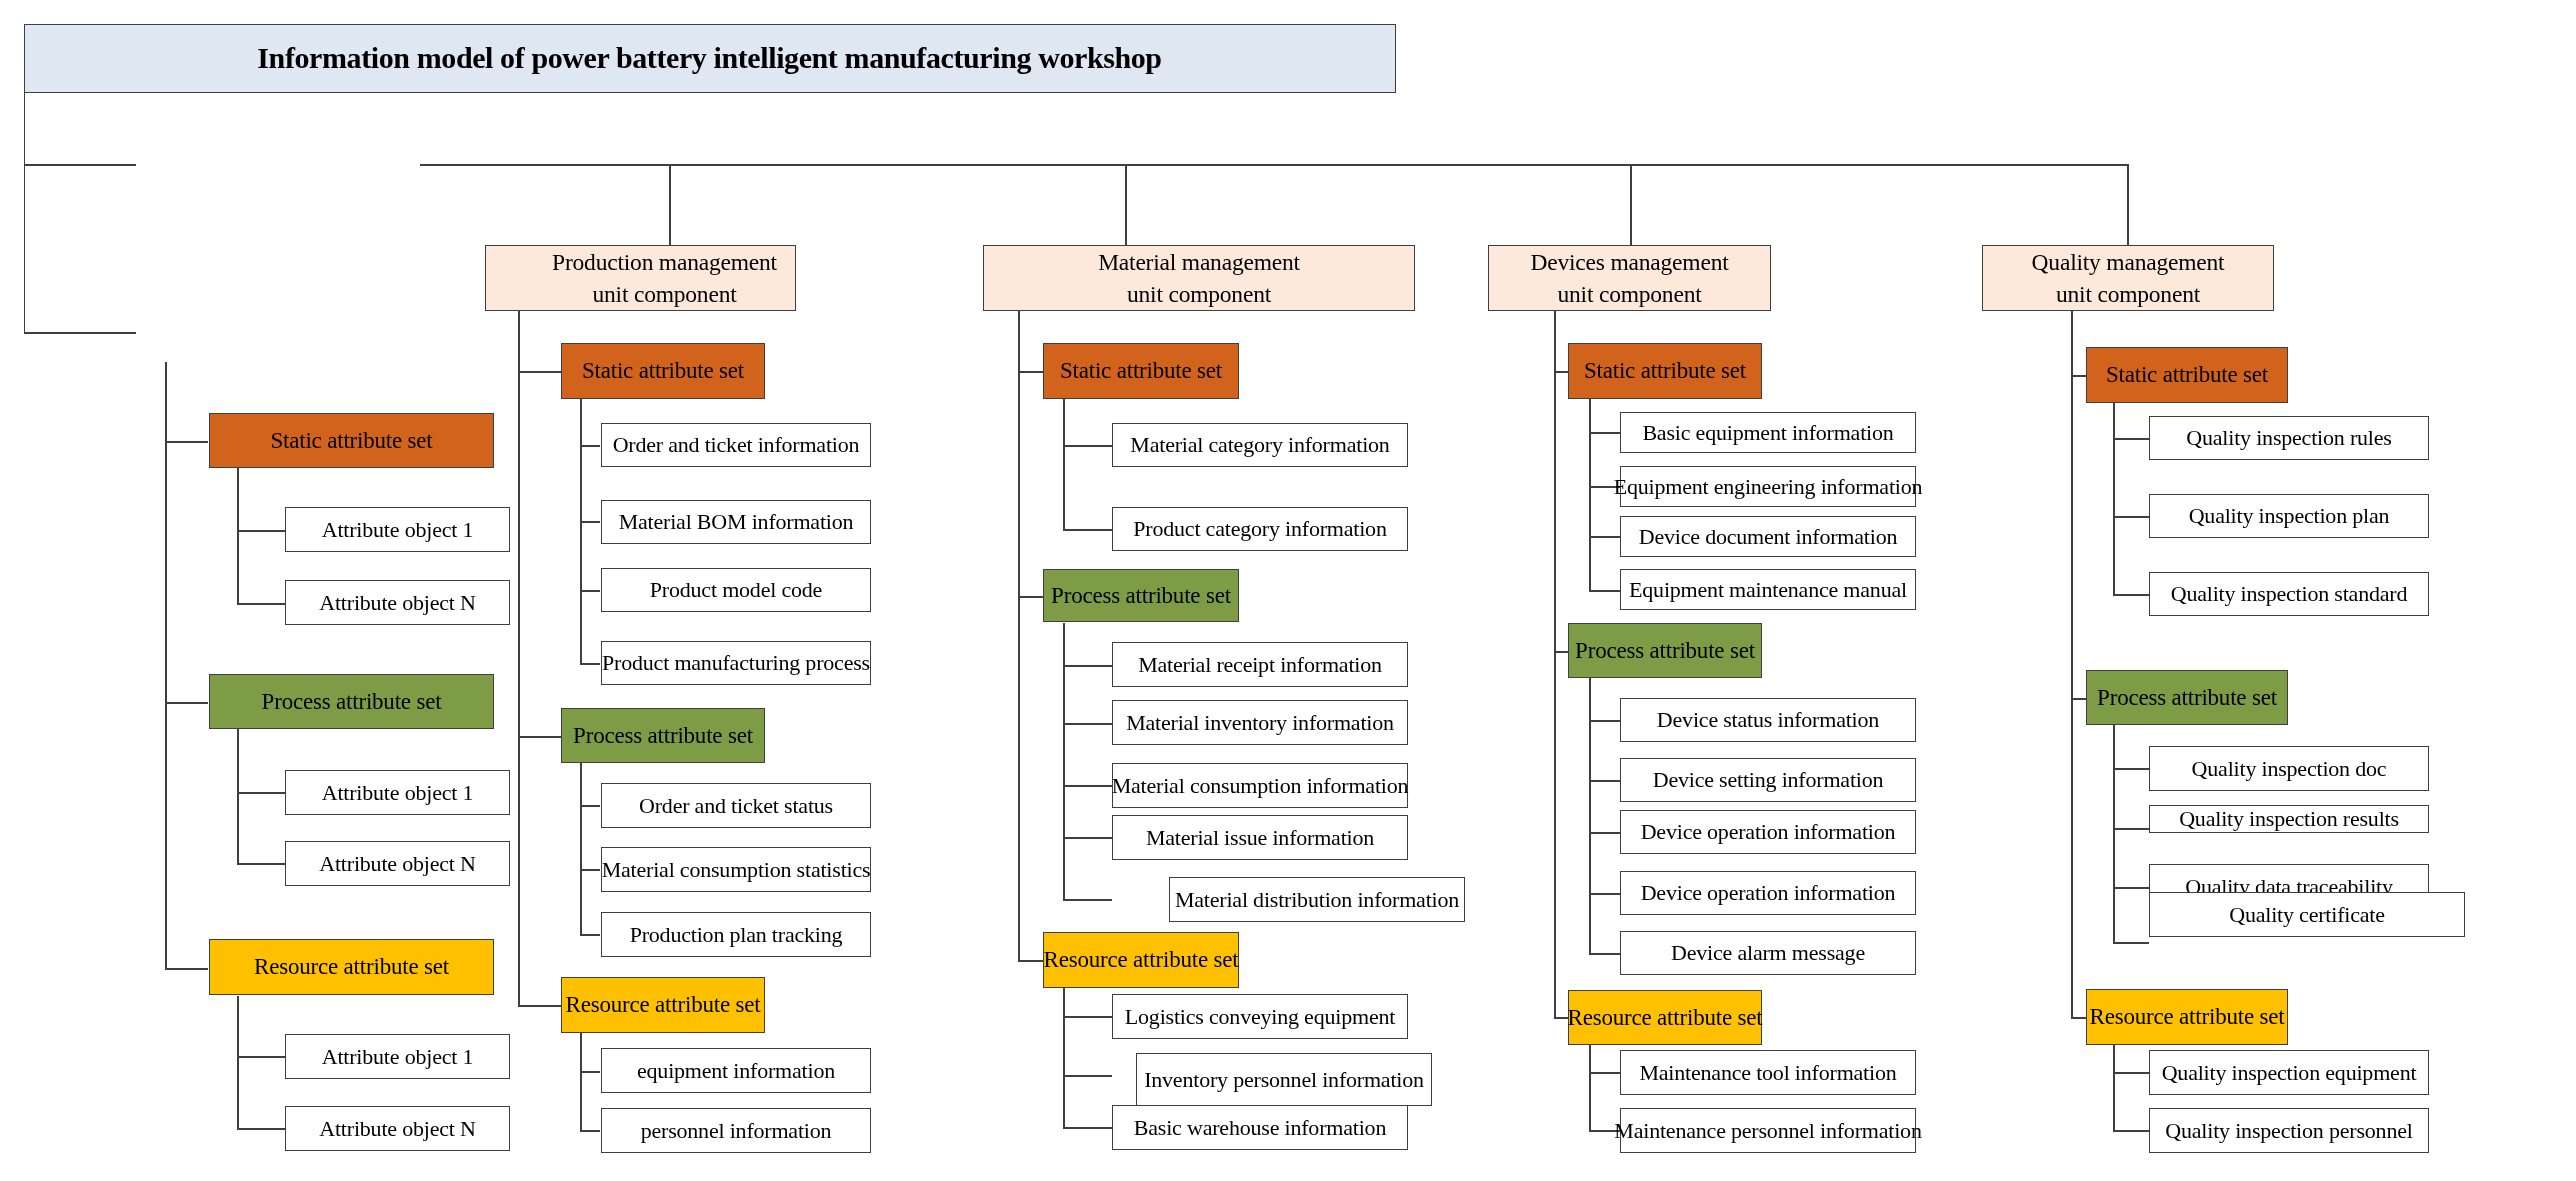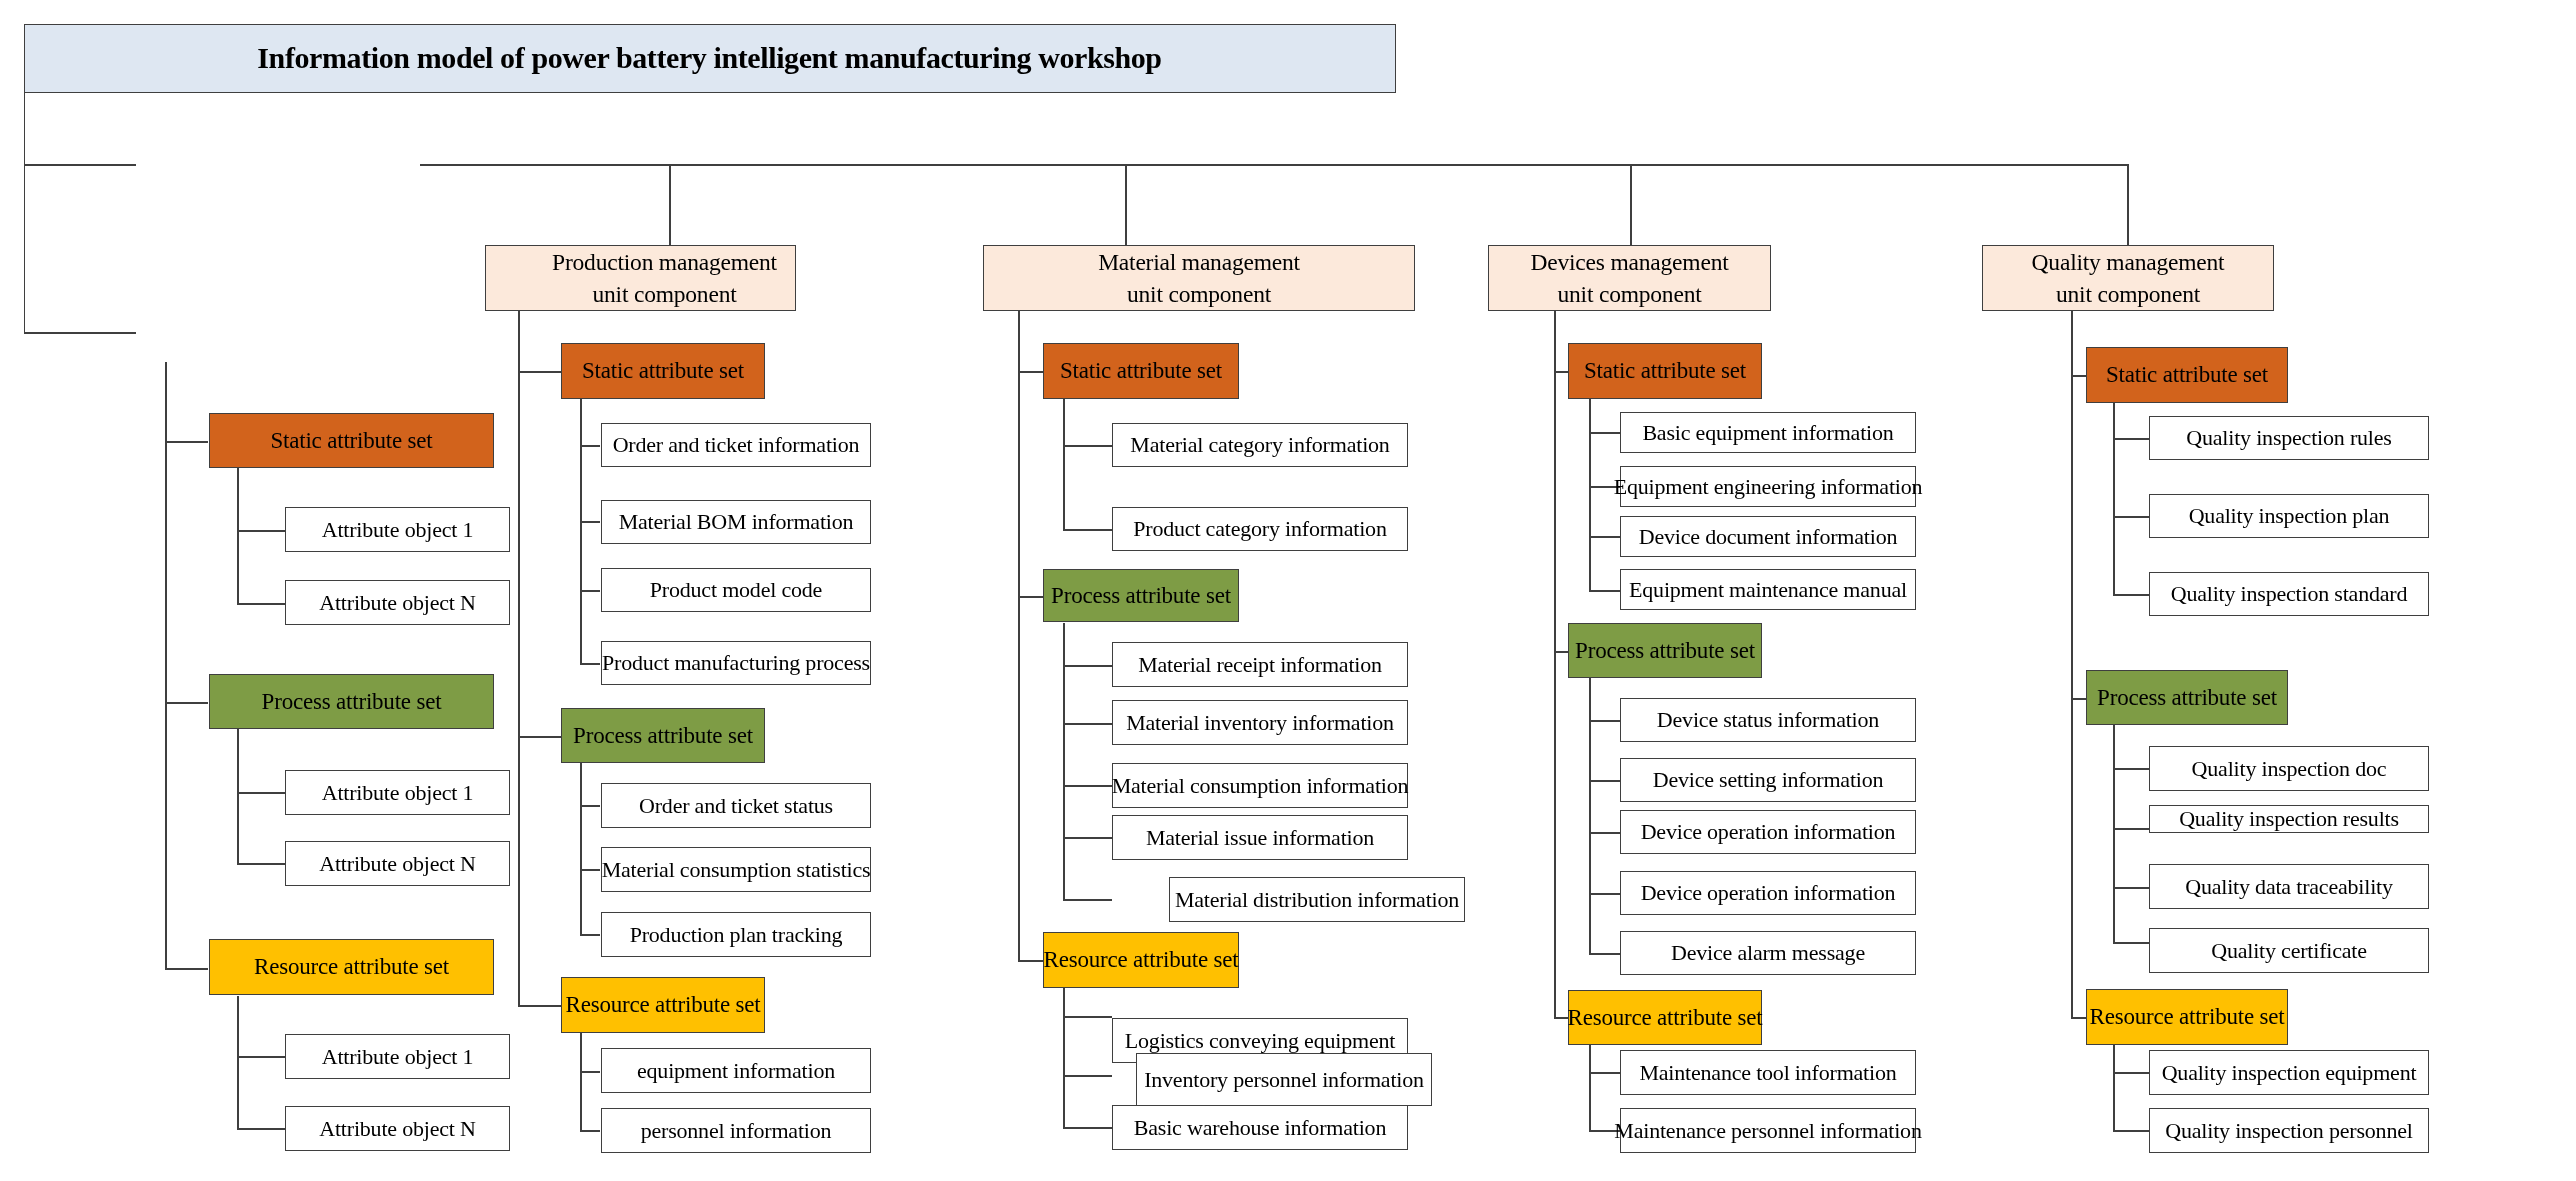--- a/index.html
+++ b/index.html
@@ -113,21 +113,21 @@
       <div class="line" style="left: 1063px; top: 785px; width: 49px; height: 1.6px;"></div>
       <div class="box item-box" style="left: 1112px; top: 763px; width: 296px; height: 45px;">Material consumption information</div>
       <div class="line" style="left: 1063px; top: 837px; width: 49px; height: 1.6px;"></div>
       <div class="box item-box" style="left: 1112px; top: 815px; width: 296px; height: 45px;">Material issue information</div>
       <div class="line" style="left: 1063px; top: 899px; width: 49px; height: 1.6px;"></div>
       <div class="box item-box" style="left: 1169px; top: 877px; width: 296px; height: 45px;">Material distribution information</div>
       <div class="line" style="left: 1018px; top: 960px; width: 25px; height: 1.6px;"></div>
       <div class="box set-box set-resource" style="left: 1043px; top: 932px; width: 196px; height: 56px;">Resource attribute set</div>
       <div class="line" style="left: 1063px; top: 988px; width: 1.6px; height: 141px;"></div>
       <div class="line" style="left: 1063px; top: 1016px; width: 49px; height: 1.6px;"></div>
-      <div class="box item-box" style="left: 1112px; top: 994px; width: 296px; height: 45px; margin-top: 24px;">Logistics conveying equipment</div>
+      <div class="box item-box" style="left: 1112px; top: 994px; width: 296px; height: 45px;">Logistics conveying equipment</div>
       <div class="line" style="left: 1063px; top: 1075px; width: 49px; height: 1.6px;"></div>
       <div class="box item-box" style="left: 1112px; top: 1053px; width: 296px; height: 53px; margin-left: 24px;">Inventory personnel information</div>
       <div class="line" style="left: 1063px; top: 1127px; width: 49px; height: 1.6px;"></div>
       <div class="box item-box" style="left: 1112px; top: 1105px; width: 296px; height: 45px;">Basic warehouse information</div>
       <div class="line" style="left: 1630px; top: 164px; width: 1.6px; height: 82px;"></div>
       <div class="box header-box" style="left: 1488px; top: 245px; width: 283px; height: 66px;">
         <div>Devices management</div>
         <div>unit component</div>
       </div>
       <div class="line" style="left: 1554px; top: 311px; width: 1.6px; height: 707px;"></div>
@@ -180,21 +180,21 @@
       <div class="line" style="left: 2071px; top: 698px; width: 15px; height: 1.6px;"></div>
       <div class="box set-box set-process" style="left: 2086px; top: 670px; width: 202px; height: 55px;">Process attribute set</div>
       <div class="line" style="left: 2113px; top: 725px; width: 1.6px; height: 218px;"></div>
       <div class="line" style="left: 2113px; top: 768px; width: 36px; height: 1.6px;"></div>
       <div class="box item-box" style="left: 2149px; top: 746px; width: 280px; height: 45px;">Quality inspection doc</div>
       <div class="line" style="left: 2113px; top: 828px; width: 36px; height: 1.6px;"></div>
       <div class="box item-box" style="left: 2149px; top: 805px; width: 280px; height: 28px;">Quality inspection results</div>
       <div class="line" style="left: 2113px; top: 887px; width: 36px; height: 1.6px;"></div>
       <div class="box item-box" style="left: 2149px; top: 864px; width: 280px; height: 45px;">Quality data traceability</div>
       <div class="line" style="left: 2113px; top: 942px; width: 36px; height: 1.6px;"></div>
-      <div class="box item-box" style="left: 2149px; top: 928px; width: 280px; height: 45px;">Quality certificate</div>
+      <div class="box item-box" style="left: 2149px; top: 892px; width: 316px; height: 45px;">Quality certificate</div>
       <div class="line" style="left: 2071px; top: 1017px; width: 15px; height: 1.6px;"></div>
       <div class="box set-box set-resource" style="left: 2086px; top: 989px; width: 202px; height: 56px;">Resource attribute set</div>
       <div class="line" style="left: 2113px; top: 1045px; width: 1.6px; height: 87px;"></div>
       <div class="line" style="left: 2113px; top: 1072px; width: 36px; height: 1.6px;"></div>
       <div class="box item-box" style="left: 2149px; top: 1050px; width: 280px; height: 45px;">Quality inspection equipment</div>
       <div class="line" style="left: 2113px; top: 1130px; width: 36px; height: 1.6px;"></div>
       <div class="box item-box" style="left: 2149px; top: 1108px; width: 280px; height: 45px;">Quality inspection personnel</div>
     </div>
 </div>
 

